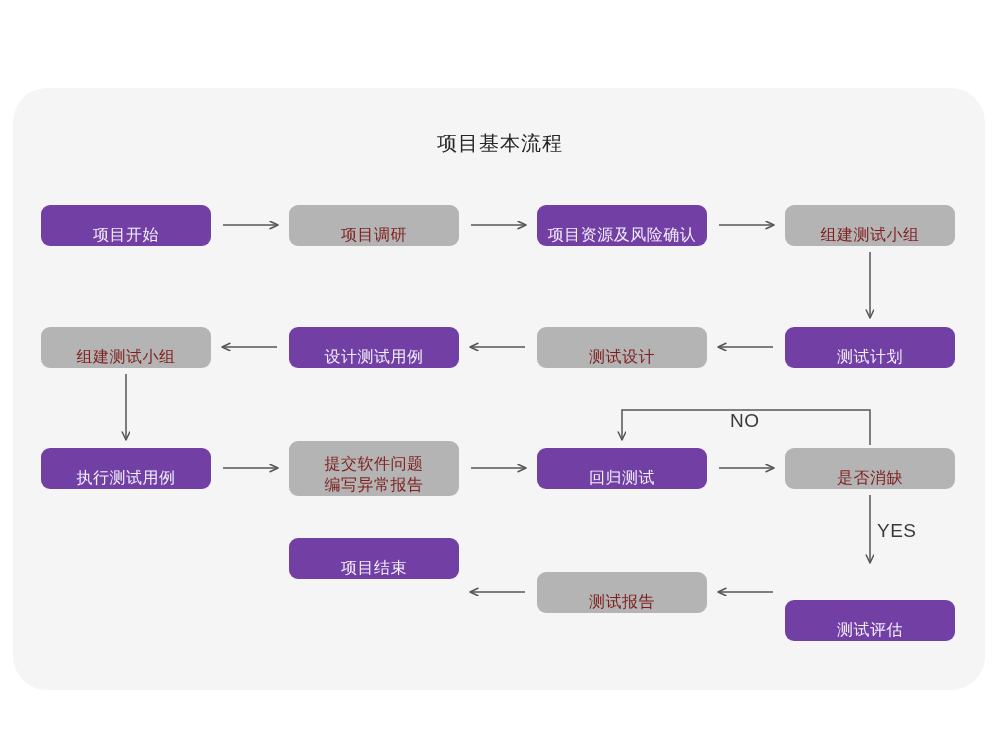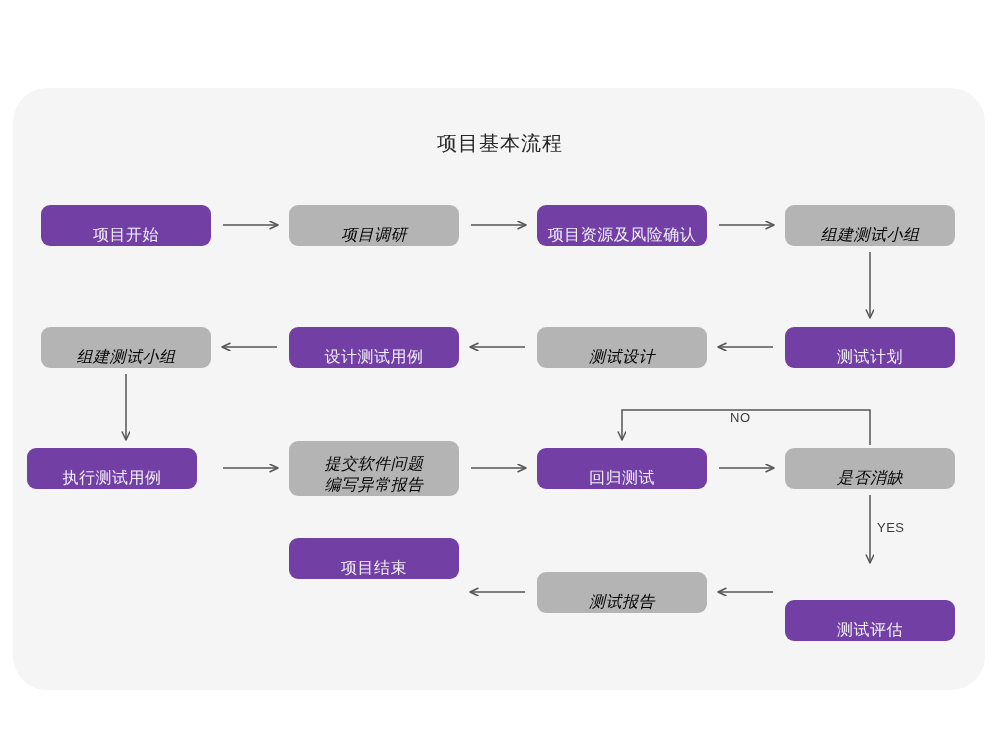--- a/index.html
+++ b/index.html
@@ -51,38 +51,37 @@
     line-height: 1.35;
     box-sizing: border-box;
     letter-spacing: 0.5px;
   }
   .node.purple {
     background: #7240a5;
     color: #f3eefa;
   }
   .node.gray {
     background: #b4b4b4;
-    color: #000000;
-    font-style: italic;
+    color: #7f1d1d;
   }
   .node .lbl {
     white-space: pre-line;
     display: block;
   }
   
   .wires {
     position: absolute;
     left: 0; top: 0;
     width: 1000px;
     height: 750px;
     pointer-events: none;
   }
   .edge-label {
     position: absolute;
-    font-size: 13px;
+    font-size: 19px;
     color: #3a3a3a;
     letter-spacing: 0.5px;
   }
 </style>
 </head>
 <body>
 
 <div class="canvas">
 
   <div class="panel"></div>
@@ -148,21 +147,21 @@
   </div>
 
   <div class="node gray" style="left:537px;top:327px;width:170px;height:41px;">
     <span class="lbl">测试设计</span>
   </div>
 
   <div class="node gray" style="left:41px;top:327px;width:170px;height:41px;">
     <span class="lbl">组建测试小组</span>
   </div>
 
-  <div class="node purple" style="left:27px;top:448px;width:170px;height:41px;">
+  <div class="node purple" style="left:41px;top:448px;width:170px;height:41px;">
     <span class="lbl">执行测试用例</span>
   </div>
 
   <div class="node gray" style="left:289px;top:441px;width:170px;height:55px;">
     <span class="lbl">提交软件问题
 编写异常报告</span>
   </div>
 
   <div class="node purple" style="left:537px;top:448px;width:170px;height:41px;">
     <span class="lbl">回归测试</span>

